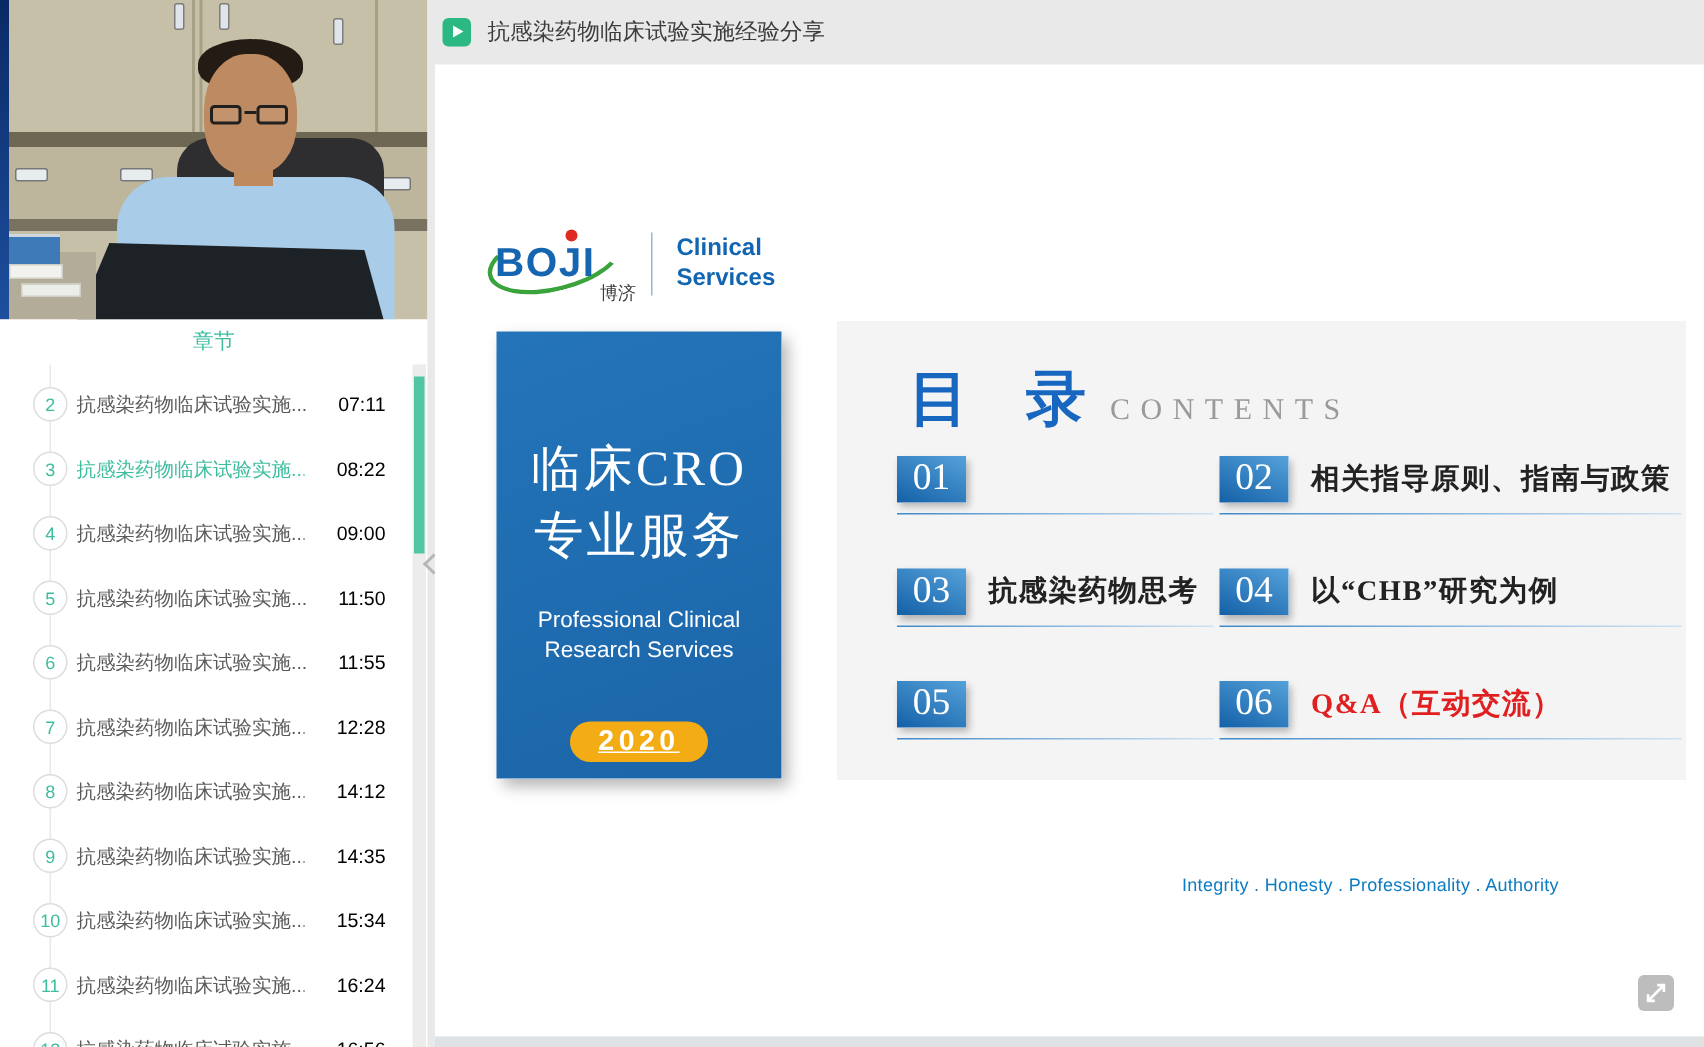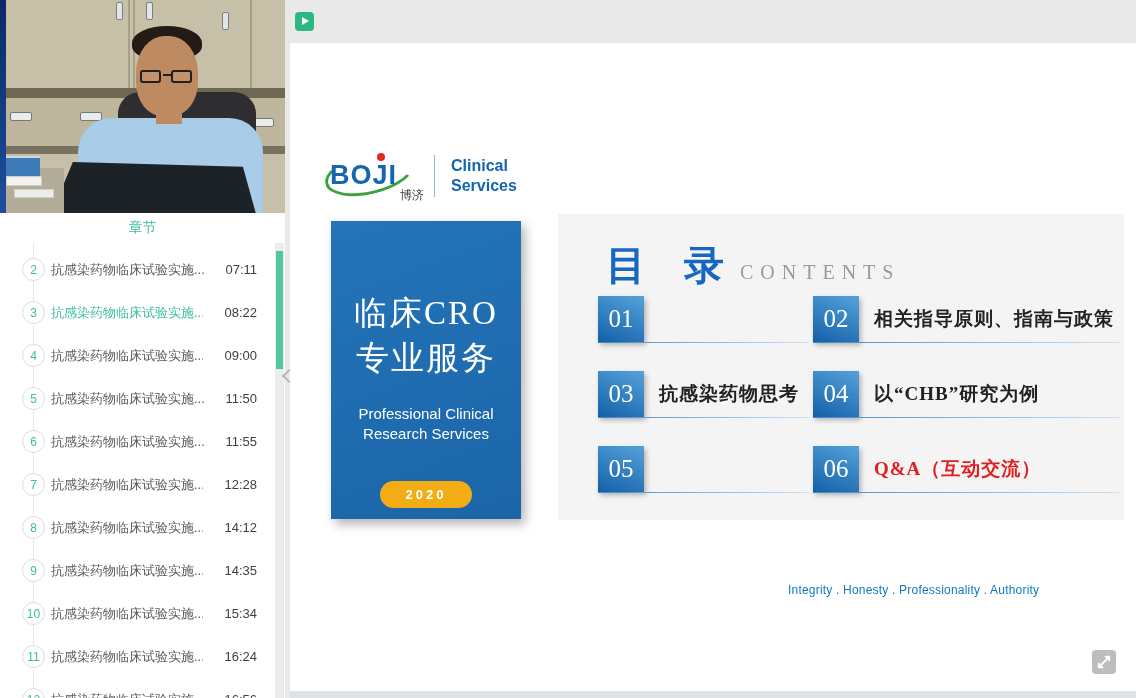--- a/index.html
+++ b/index.html
@@ -40,21 +40,21 @@
   .tab.inactive { background:#f1f1f1; color:#4a4a4a; }
 
   
   .chapters { position:absolute; left:0; top:243px; bottom:0; width:285px; background:#fff; overflow:hidden; padding-top:5px; }
   .timeline { position:absolute; left:33px; top:0; bottom:0; width:1px; background:#e8e8e8; }
   .ch-item { position:relative; height:43px; display:flex; align-items:center; padding:0 0 0 22px; cursor:pointer; }
   .ch-num { width:23px; height:23px; border:1px solid #ddd; border-radius:50%; background:#fff; color:#3dbd9e;
             font-size:12px; display:flex; align-items:center; justify-content:center; flex:none; z-index:1; }
   .ch-title { flex:1; margin-left:6px; font-size:13px; color:#5a5a5a; white-space:nowrap; overflow:hidden; }
   .ch-item.active .ch-title { color:#3dbd9e; }
-  .ch-time { font-size:13px; color:#404040; margin-left:21px; margin-right:28px; }
+  .ch-time { font-size:13px; color:#000000; margin-left:21px; margin-right:28px; }
 
   
   .scroll-track { position:absolute; right:1px; top:243px; bottom:0; width:9px; background:#ececec; }
   .scroll-thumb { position:absolute; left:1px; top:8px; width:7px; height:118px; background:#52c6a3; cursor:pointer; }
 
   
   .collapse-handle { position:absolute; left:281px; top:368px; width:12px; height:16px; z-index:5; cursor:pointer; }
   .collapse-handle::before { content:""; position:absolute; left:3px; top:3px; width:8px; height:8px;
      border-left:2px solid #b7b7b7; border-bottom:2px solid #b7b7b7; transform:rotate(45deg); }
 
@@ -81,30 +81,30 @@
   .logo-svc { color:#1266b1; font-weight:bold; font-size:16px; line-height:1.25; }
 
   
   .cover { position:absolute; left:41px; top:178px; width:190px; height:298px;
      background:linear-gradient(160deg,#2474b9,#1b65a8); box-shadow:4px 5px 10px rgba(0,0,0,.3);
      text-align:center; color:#fff; }
   .cover-title { margin-top:70px; font-family:"Liberation Serif", serif; font-size:33px; letter-spacing:2px;
      line-height:1.35; padding:0 14px; }
   .cover-sub { margin-top:24px; font-size:15px; line-height:1.3; }
   .cover-year { margin:38px auto 17px; width:92px; height:27px; border-radius:14px; background:#f3ac14;
-     display:flex; align-items:center; justify-content:center; font-weight:bold; font-size:13px; letter-spacing:3px; }
+     display:flex; align-items:center; justify-content:center; font-weight:bold; font-size:19px; letter-spacing:3px;text-decoration:underline; }
 
   
   .toc { position:absolute; left:268px; top:171px; width:566px; height:306px; background:#f4f4f5; }
   .toc-head { position:absolute; left:48px; top:24px; display:flex; align-items:baseline; }
   .toc-head-cn { font-family:"Liberation Serif", serif; font-weight:bold; font-size:40px; color:#1767c0; letter-spacing:14px; }
   .toc-head-en { font-family:"Liberation Serif", serif; font-size:20px; color:#9a9a9a; letter-spacing:7px; margin-left:2px; }
   .toc-grid { position:absolute; left:40px; top:82px; display:grid; grid-template-columns:215px 312px; grid-auto-rows:46px; row-gap:29px; }
   .toc-item { position:relative; display:flex; align-items:center; cursor:default; }
-  .toc-numbox { width:46px; height:46px; flex:none; background:linear-gradient(205deg,#55a2da,#1460a8);
+  .toc-numbox { width:46px; height:31px; flex:none; background:linear-gradient(205deg,#55a2da,#1460a8);
      box-shadow:2px 3px 5px rgba(0,0,0,.28); color:#fff; font-family:"Liberation Serif", serif; font-size:25px;
      display:flex; align-items:center; justify-content:center; }
   .toc-label { margin-left:15px; font-family:"Liberation Serif", serif; font-weight:bold; font-size:19px;
      color:#222; letter-spacing:1px; white-space:nowrap; }
   .toc-prefix { color:#1565b0; }
   .toc-prefix:empty { display:none; }
   .toc-item.red .toc-label, .toc-item.red .toc-prefix { color:#e02020; }
   .toc-line { position:absolute; left:0; right:4px; bottom:-1px; height:1.5px;
      background:linear-gradient(to right,#3e89c8,#cfe2f2); }
 
@@ -230,20 +230,21 @@
       <div class="scroll-thumb"></div>
     </div>
   </div>
 
   <div class="collapse-handle"></div>
 
   <div id="main">
 
     <div class="titlebar">
       <div class="play-icon"></div>
+      <div class="titlebar-text">抗感染药物临床试验实施经验分享</div>
     </div>
 
     <div class="slide">
 
       <div class="logo">
         <div class="logo-mark">
           <div class="logo-swoosh"></div>
           <div class="logo-boji">BOJI</div>
           <div class="logo-dot"></div>
           <div class="logo-cn">博济</div>

